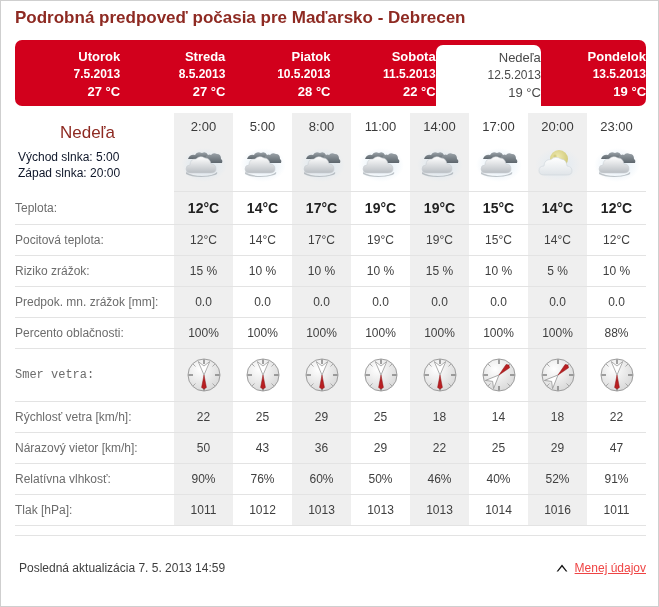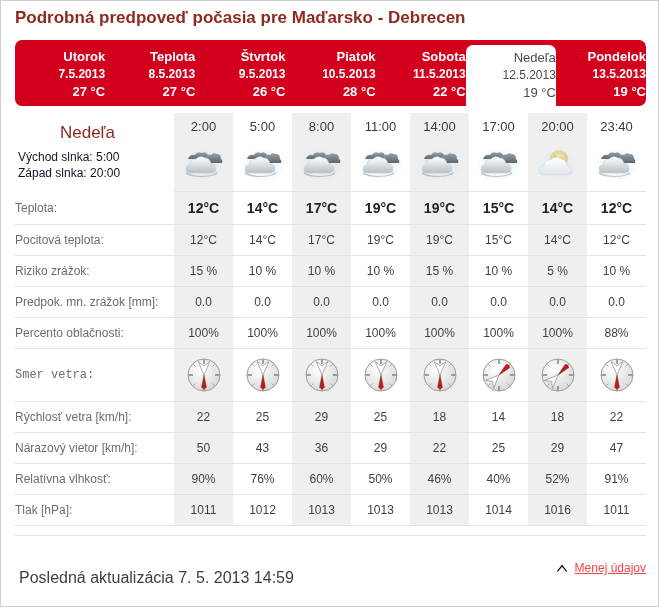--- a/index.html
+++ b/index.html
@@ -182,22 +182,22 @@
   .footer {
     position: absolute;
     left: 0;
     top: 560px;
     width: 659px;
     height: 24px;
   }
   .updated {
     position: absolute;
     left: 18px;
-    top: 8px;
-    font-size: 16px;
+    top: 0;
+    font-size: 12px;
     color: #3f3f3f;
     white-space: nowrap;
   }
   .lessdata {
     position: absolute;
     right: 14px;
     top: 0;
     display: flex;
     align-items: center;
     gap: 6px;
@@ -226,28 +226,23 @@
 
   <div class="page-title">Podrobná predpoveď počasia pre Maďarsko - Debrecen</div>
 
   <div class="tabbar" id="tabbar">
       <div class="daytab">
         <span class="dt-name">Utorok</span>
         <span class="dt-date">7.5.2013</span>
         <span class="dt-temp">27 °C</span>
       </div>
       <div class="daytab">
-        <span class="dt-name">Teplota</span>
+        <span class="dt-name">Streda</span>
         <span class="dt-date">8.5.2013</span>
         <span class="dt-temp">27 °C</span>
-      </div>
-      <div class="daytab">
-        <span class="dt-name">Štvrtok</span>
-        <span class="dt-date">9.5.2013</span>
-        <span class="dt-temp">26 °C</span>
       </div>
       <div class="daytab">
         <span class="dt-name">Piatok</span>
         <span class="dt-date">10.5.2013</span>
         <span class="dt-temp">28 °C</span>
       </div>
       <div class="daytab">
         <span class="dt-name">Sobota</span>
         <span class="dt-date">11.5.2013</span>
         <span class="dt-temp">22 °C</span>
@@ -283,21 +278,21 @@
             <div class="suninfo">Východ slnka: 5:00</div>
             <div class="suninfo">Západ slnka: 20:00</div>
           </td>
           <td class="val-cell shaded hour-head"><span>2:00</span></td>
           <td class="val-cell hour-head"><span>5:00</span></td>
           <td class="val-cell shaded hour-head"><span>8:00</span></td>
           <td class="val-cell hour-head"><span>11:00</span></td>
           <td class="val-cell shaded hour-head"><span>14:00</span></td>
           <td class="val-cell hour-head"><span>17:00</span></td>
           <td class="val-cell shaded hour-head"><span>20:00</span></td>
-          <td class="val-cell hour-head"><span>23:40</span></td>
+          <td class="val-cell hour-head"><span>23:00</span></td>
         </tr>
         <tr class="icon-row r-sep">
           <td class="val-cell shaded">
             <div class="wicon">
               <svg width="46" height="40" viewBox="0 0 46 40">
                 <defs>
                   <linearGradient id="dkc" x1="0" y1="0" x2="0" y2="1">
                     <stop offset="0" stop-color="#9aa2a8"></stop>
                     <stop offset="1" stop-color="#5d666d"></stop>
                   </linearGradient>

